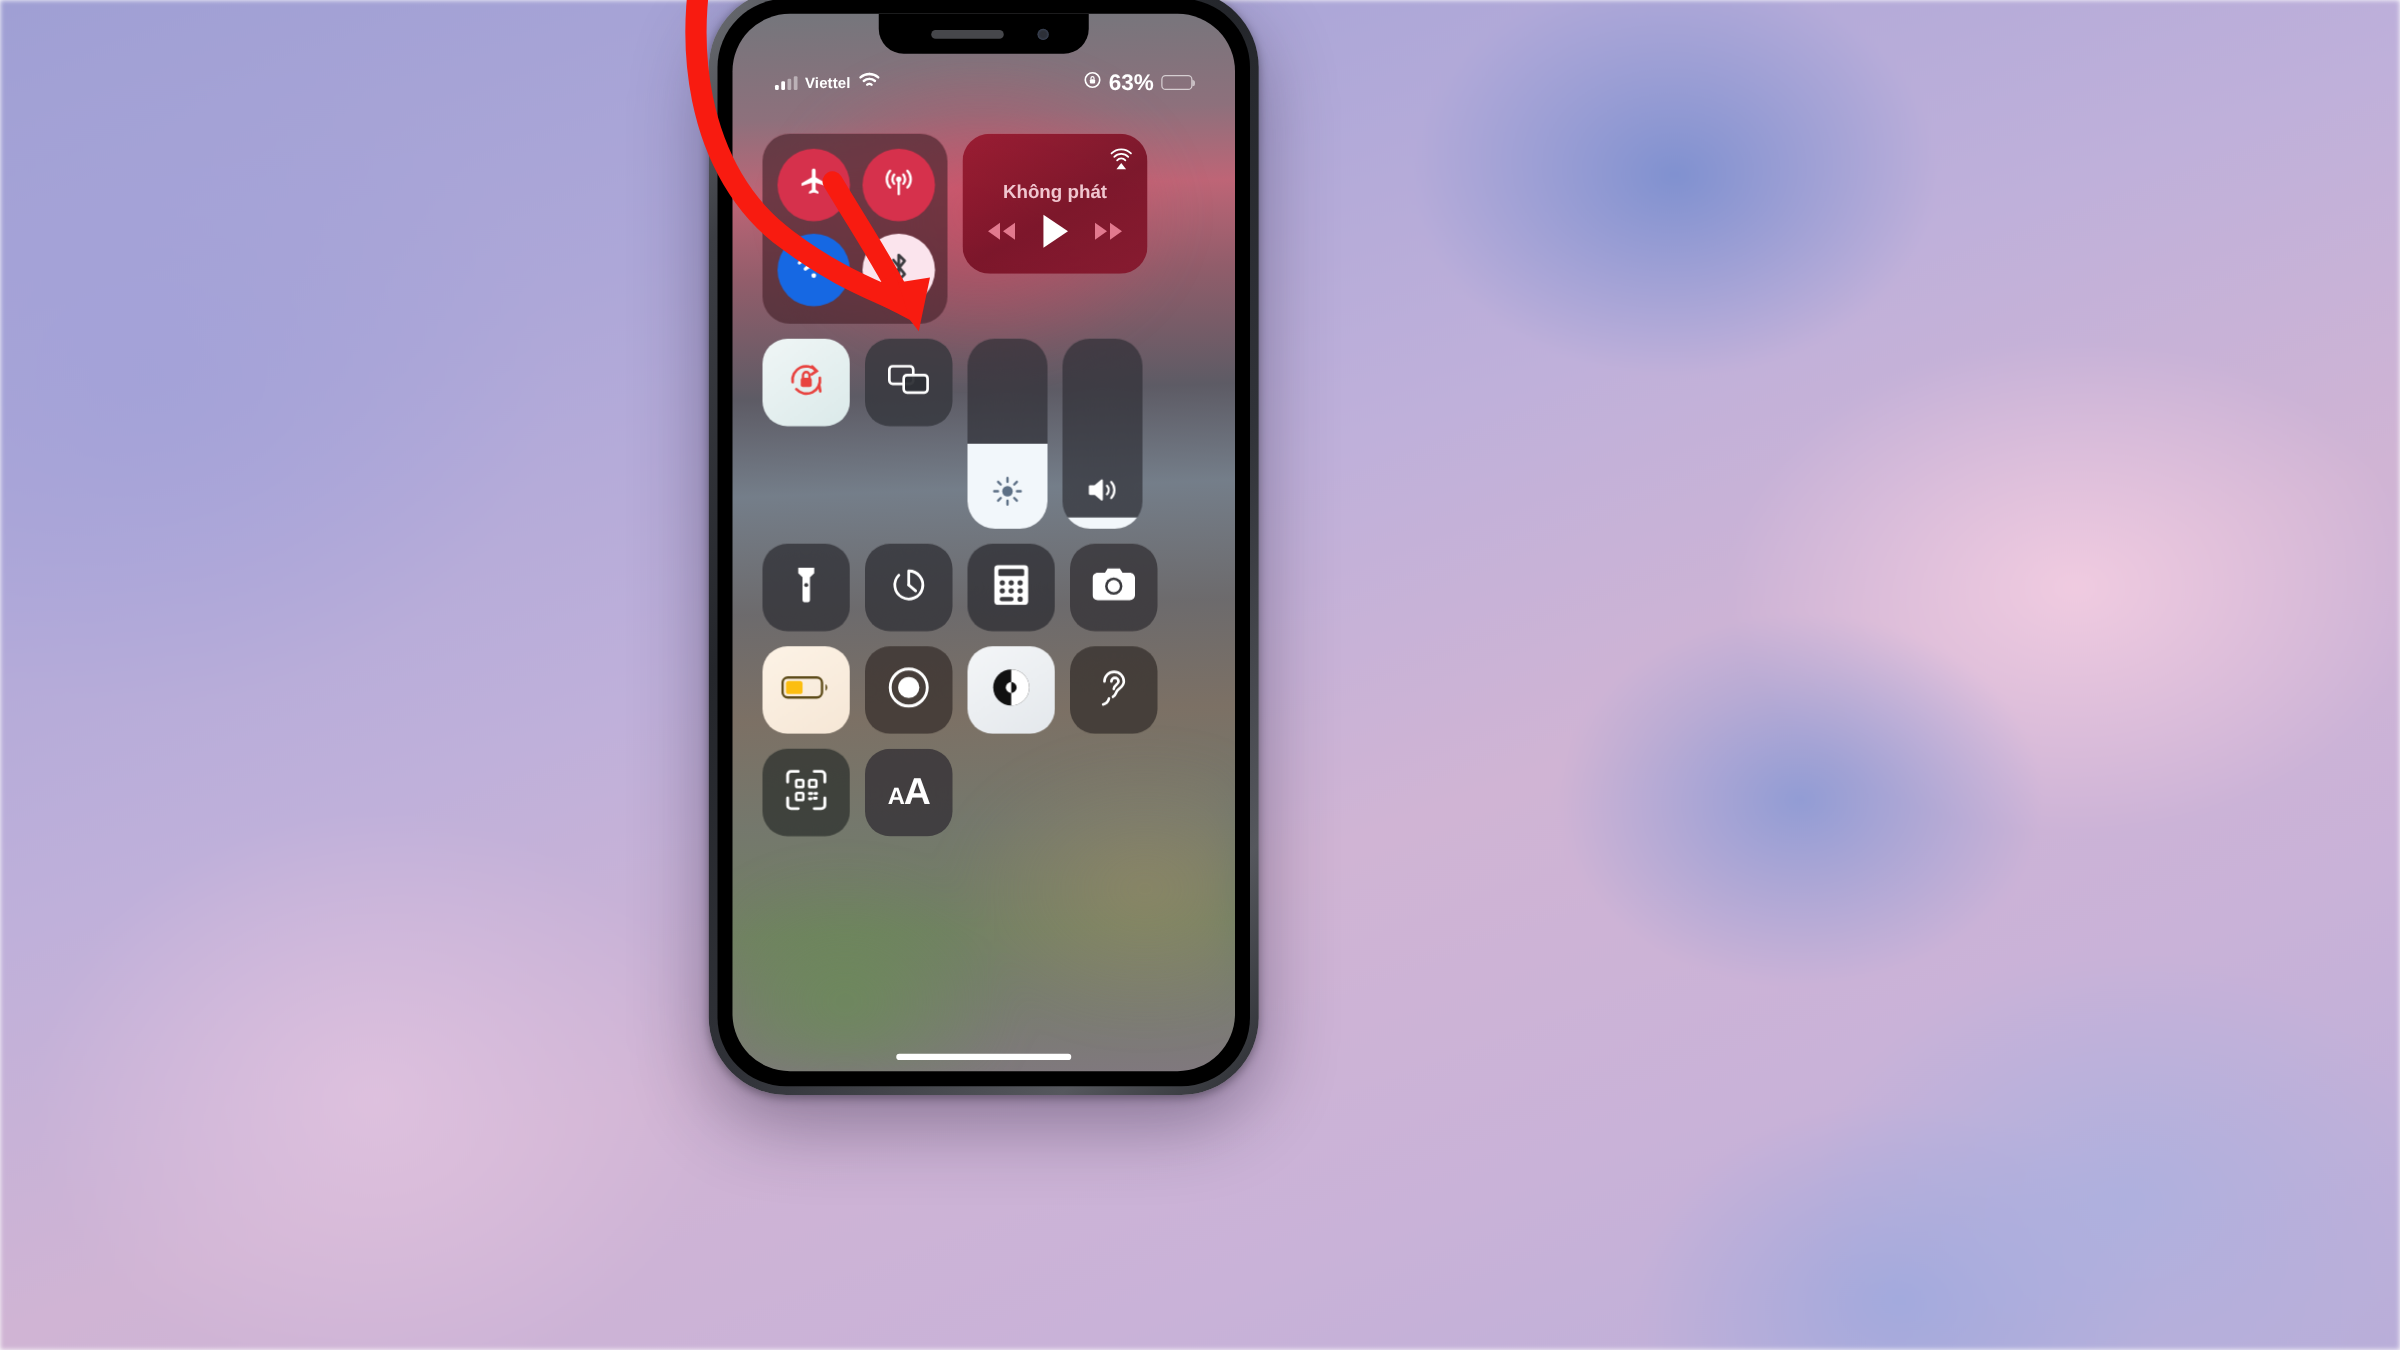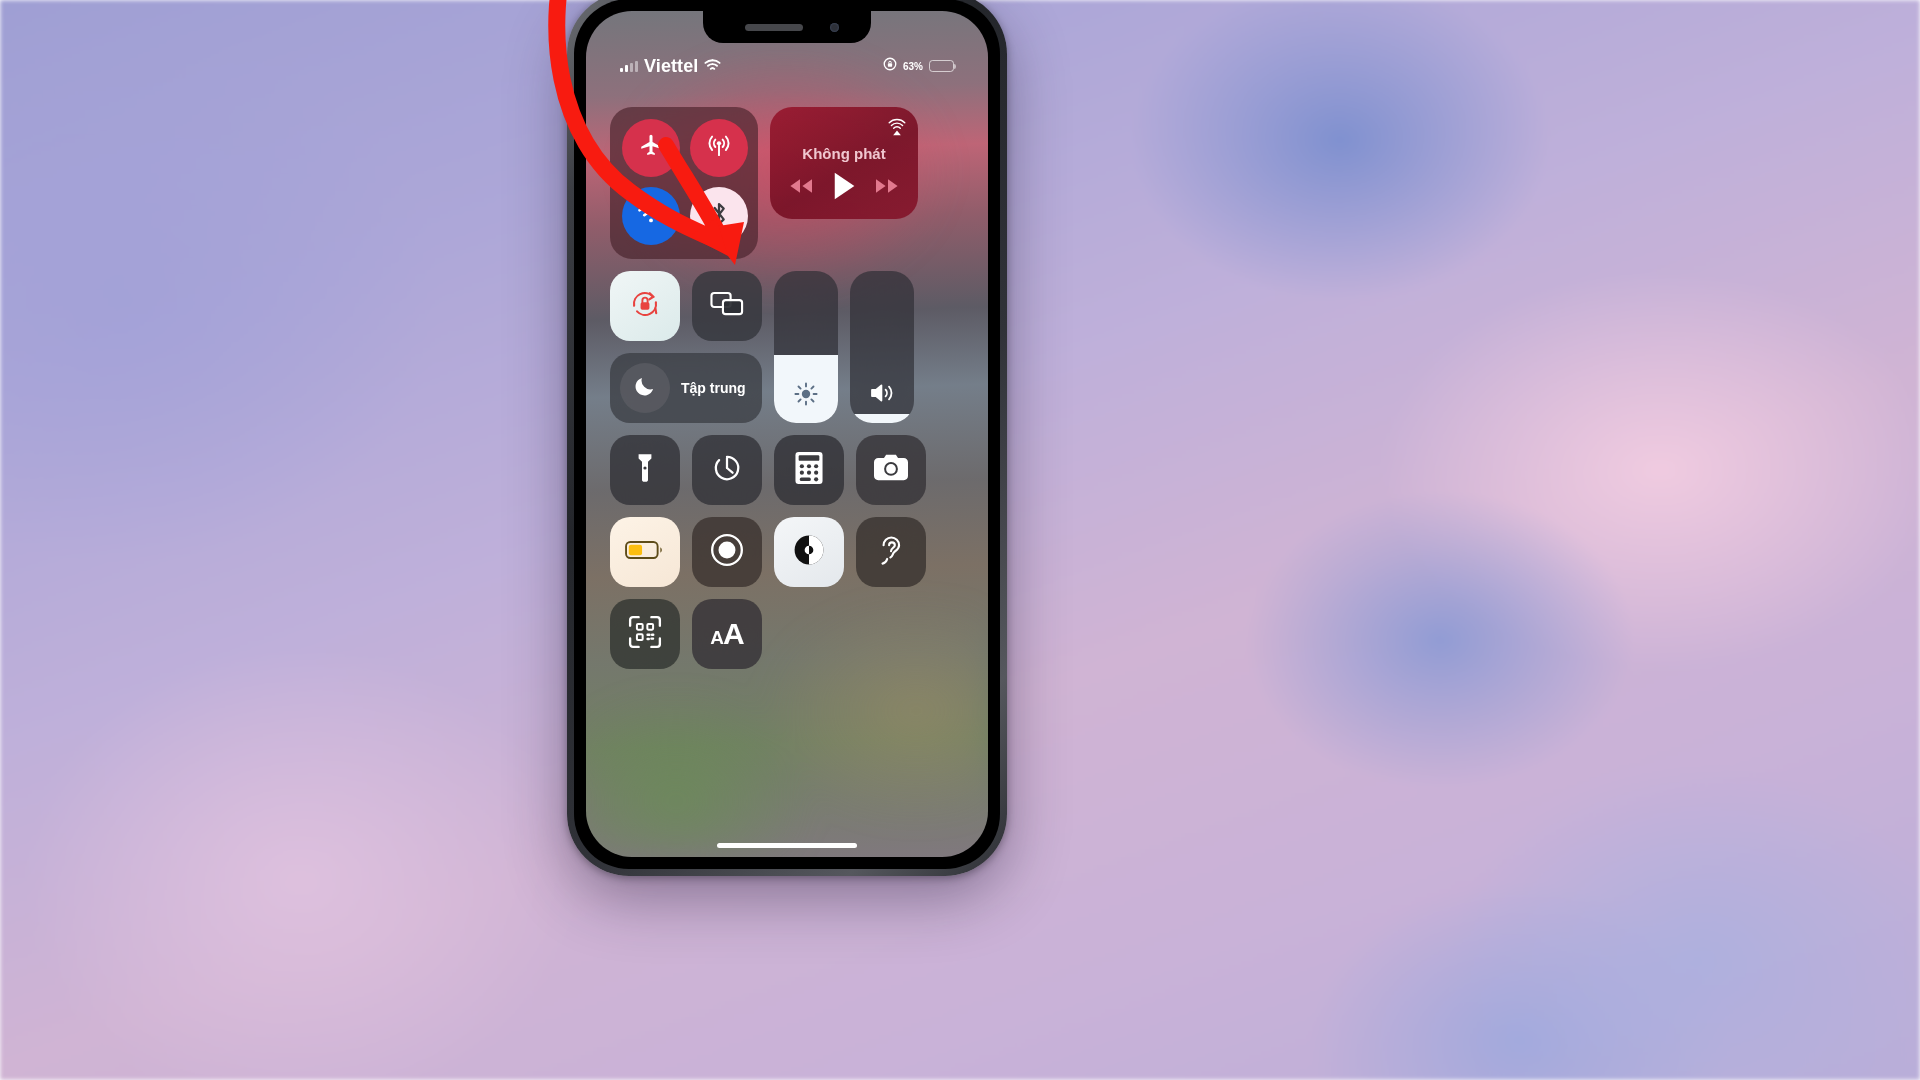--- a/index.html
+++ b/index.html
@@ -79,28 +79,28 @@
     box-shadow:inset 0 0 2px rgba(90,110,150,.7);
   }
 
   
   #status-bar {
     position:absolute; top:44px; left:0; right:0; height:22px;
     display:flex; align-items:center; justify-content:space-between;
     padding:0 34px; z-index:7; color:#fff;
   }
   .status-left, .status-right { display:flex; align-items:center; gap:6px; }
-  .carrier-name { font-size:18px; font-weight:600; letter-spacing:.1px; }
+  .carrier-name { font-size:12px; font-weight:600; letter-spacing:.1px; }
   .signal-bars { display:flex; align-items:flex-end; gap:2px; height:11px; }
   .signal-bars i { width:3px; background:#fff; border-radius:1px; display:block; }
   .signal-bars i:nth-child(1){ height:4px; }
   .signal-bars i:nth-child(2){ height:6.5px; }
   .signal-bars i:nth-child(3){ height:9px; opacity:.45; }
   .signal-bars i:nth-child(4){ height:11px; opacity:.45; }
-  .battery-pct { font-size:10px; font-weight:600; }
+  .battery-pct { font-size:18px; font-weight:600; }
   .battery-shell {
     width:25px; height:12px; border:1.4px solid rgba(255,255,255,.65);
     border-radius:3.5px; padding:1.3px; position:relative;
   }
   .battery-fill { height:100%; background:#fdc500; border-radius:1.8px; }
   .battery-shell:after {
     content:""; position:absolute; right:-3.4px; top:3.4px;
     width:2px; height:4.6px; border-radius:0 2px 2px 0;
     background:rgba(255,255,255,.55);
   }
@@ -352,30 +352,20 @@
               </div>
               <div class="tile small-tile" id="tile-screen-mirroring">
                 <span>
                   <svg width="36" height="30" viewBox="0 0 32 26" fill="none" stroke="#fff" stroke-width="1.9">
                     <rect x="2.2" y="3.2" width="17" height="12.5" rx="2.4"></rect>
                     <rect x="12.4" y="9.5" width="17" height="12.5" rx="2.4" fill="rgba(46,48,54,.95)"></rect>
                   </svg>
                 </span>
               </div>
             </div>
-            <div class="tile" id="tile-focus">
-              <div id="focus-circle">
-                <span>
-                  <svg width="24" height="24" viewBox="0 0 22 22" fill="#fff">
-                    <path d="M18.4 13.8A8.2 8.2 0 0 1 8.2 3.6a8.2 8.2 0 1 0 10.2 10.2z"></path>
-                  </svg>
-                </span>
-              </div>
-              <span id="focus-label">Tập trung</span>
-            </div>
           </div>
 
           <div class="slider">
             <div class="slider-fill" id="brightness-fill" style="height: 45%;">
               <span class="slider-glyph">
                 <svg width="26" height="26" viewBox="0 0 26 26" fill="none" stroke="#5c6f85" stroke-width="1.9" stroke-linecap="round">
                   <circle cx="13" cy="13" r="4.2" fill="#5c6f85" stroke="none"></circle>
                   <path d="M13 2.4v3M13 20.6v3M2.4 13h3M20.6 13h3M5.5 5.5l2.1 2.1M18.4 18.4l2.1 2.1M20.5 5.5l-2.1 2.1M7.6 18.4l-2.1 2.1"></path>
                 </svg>
               </span>

